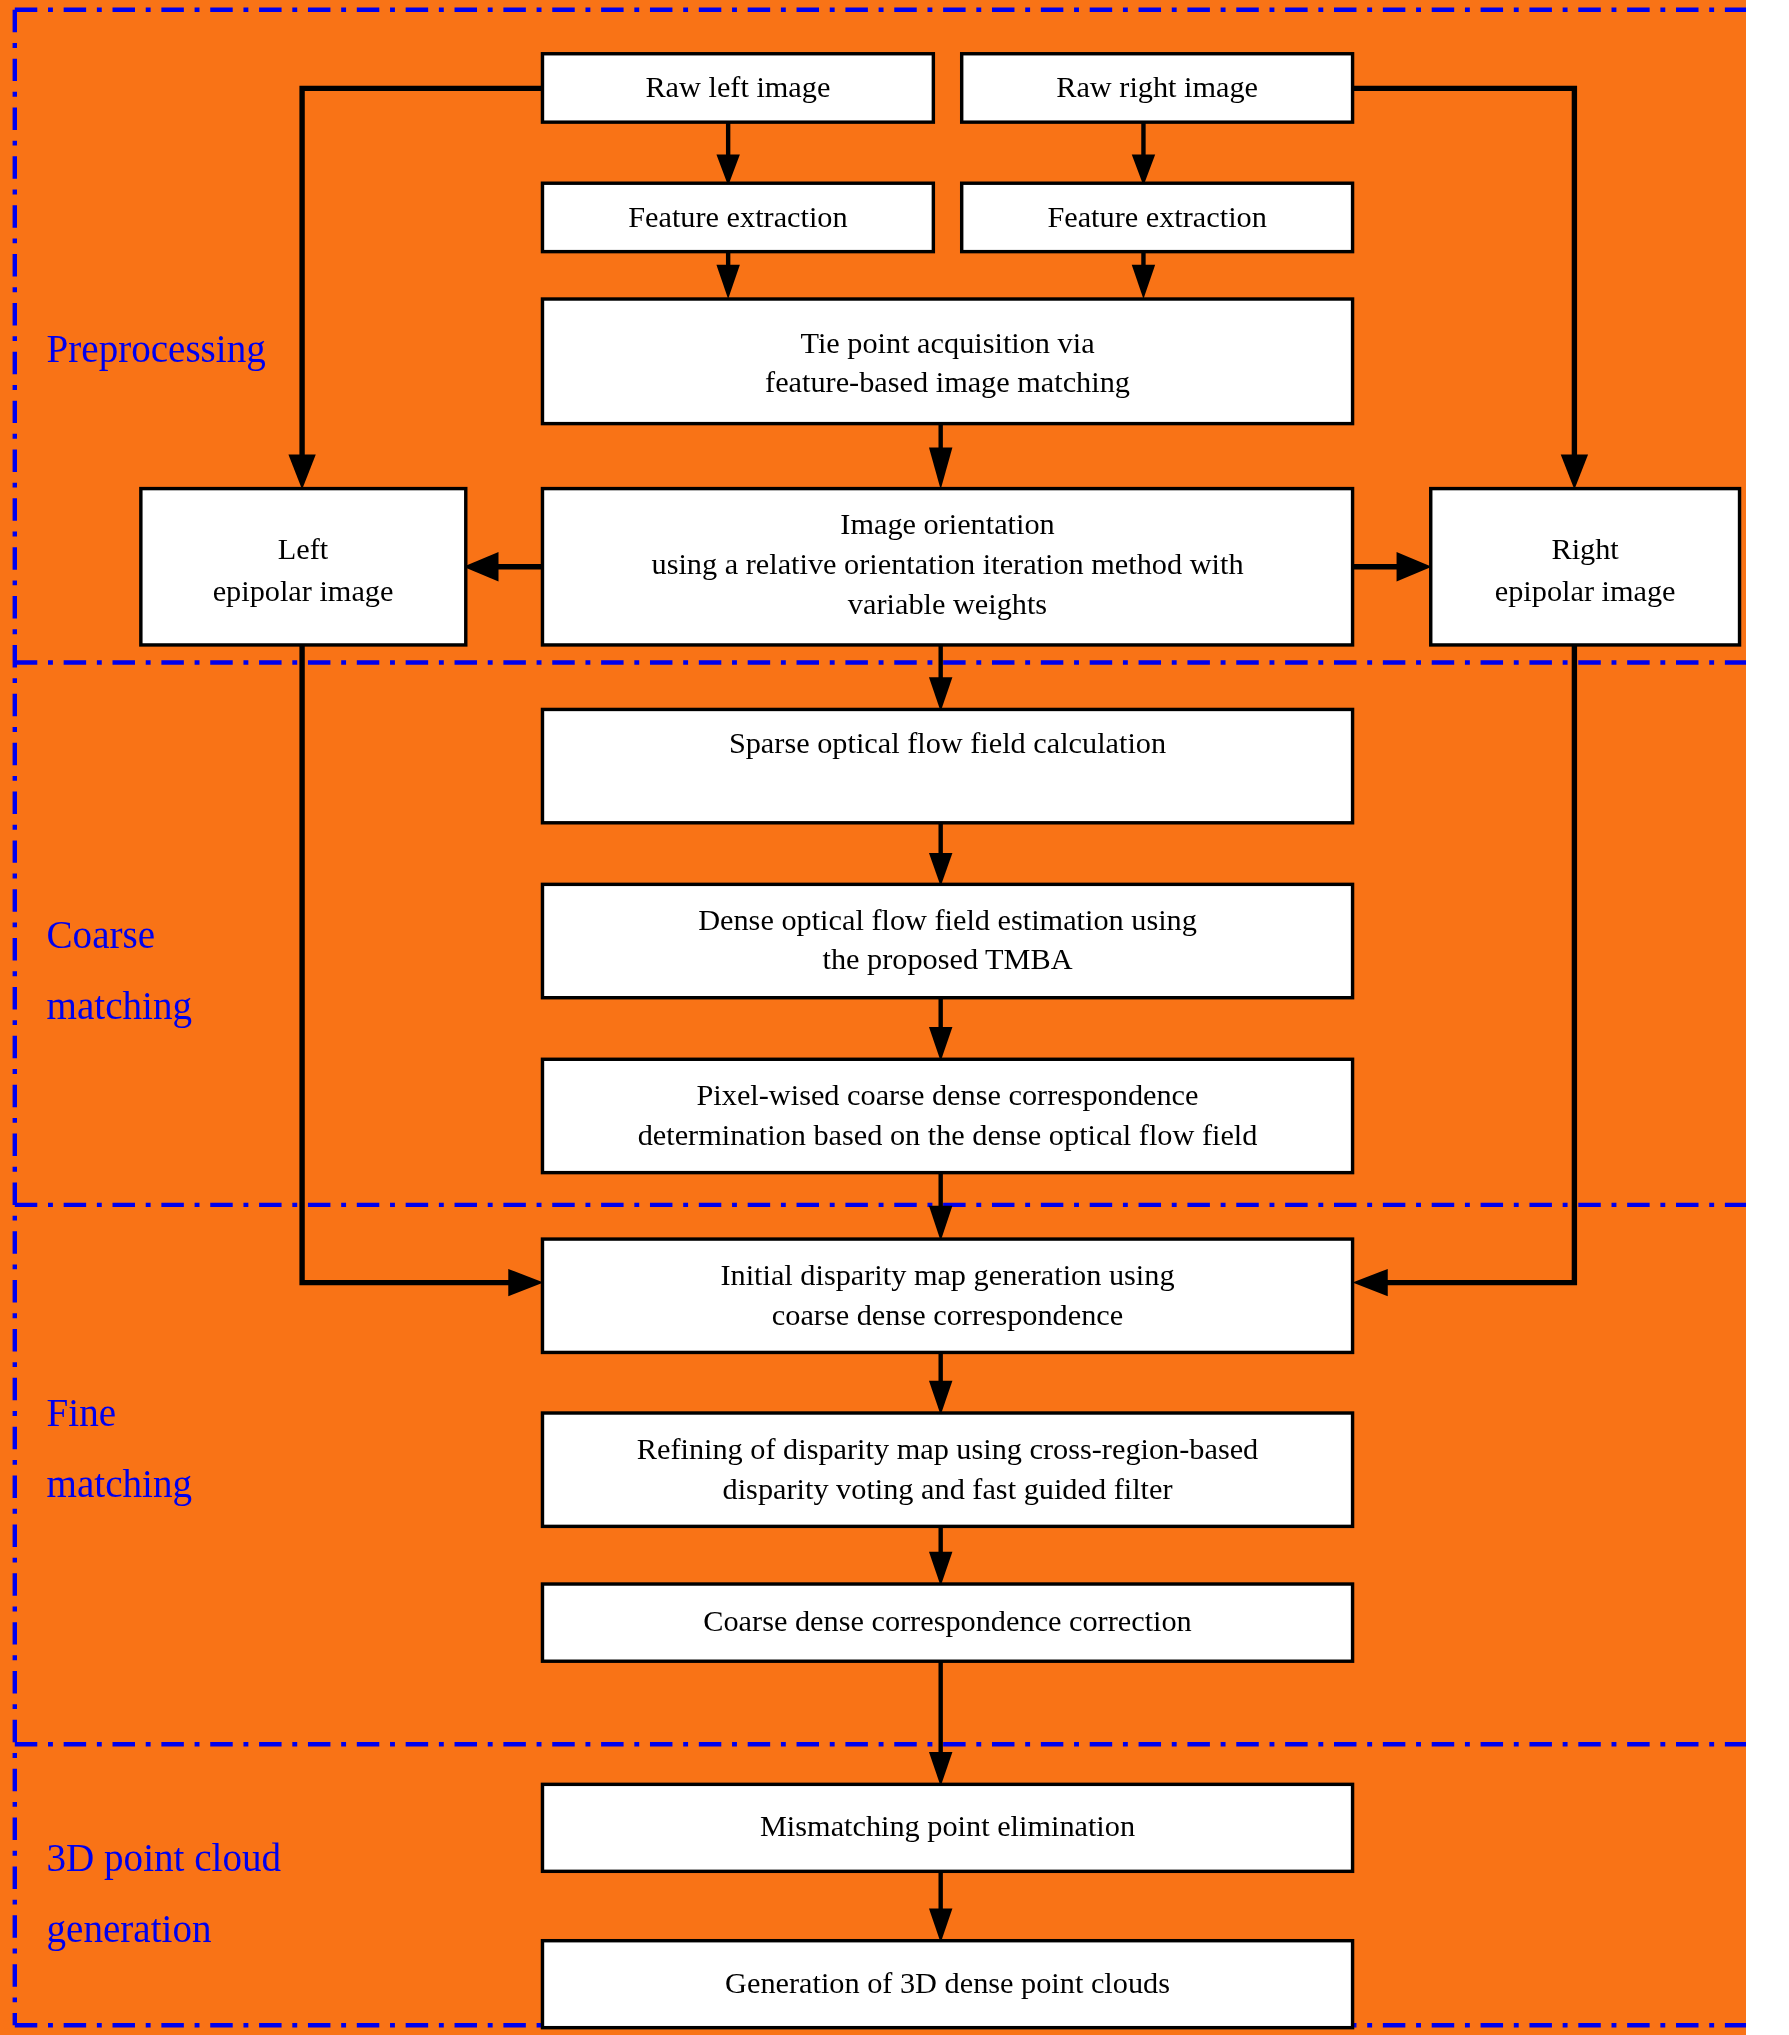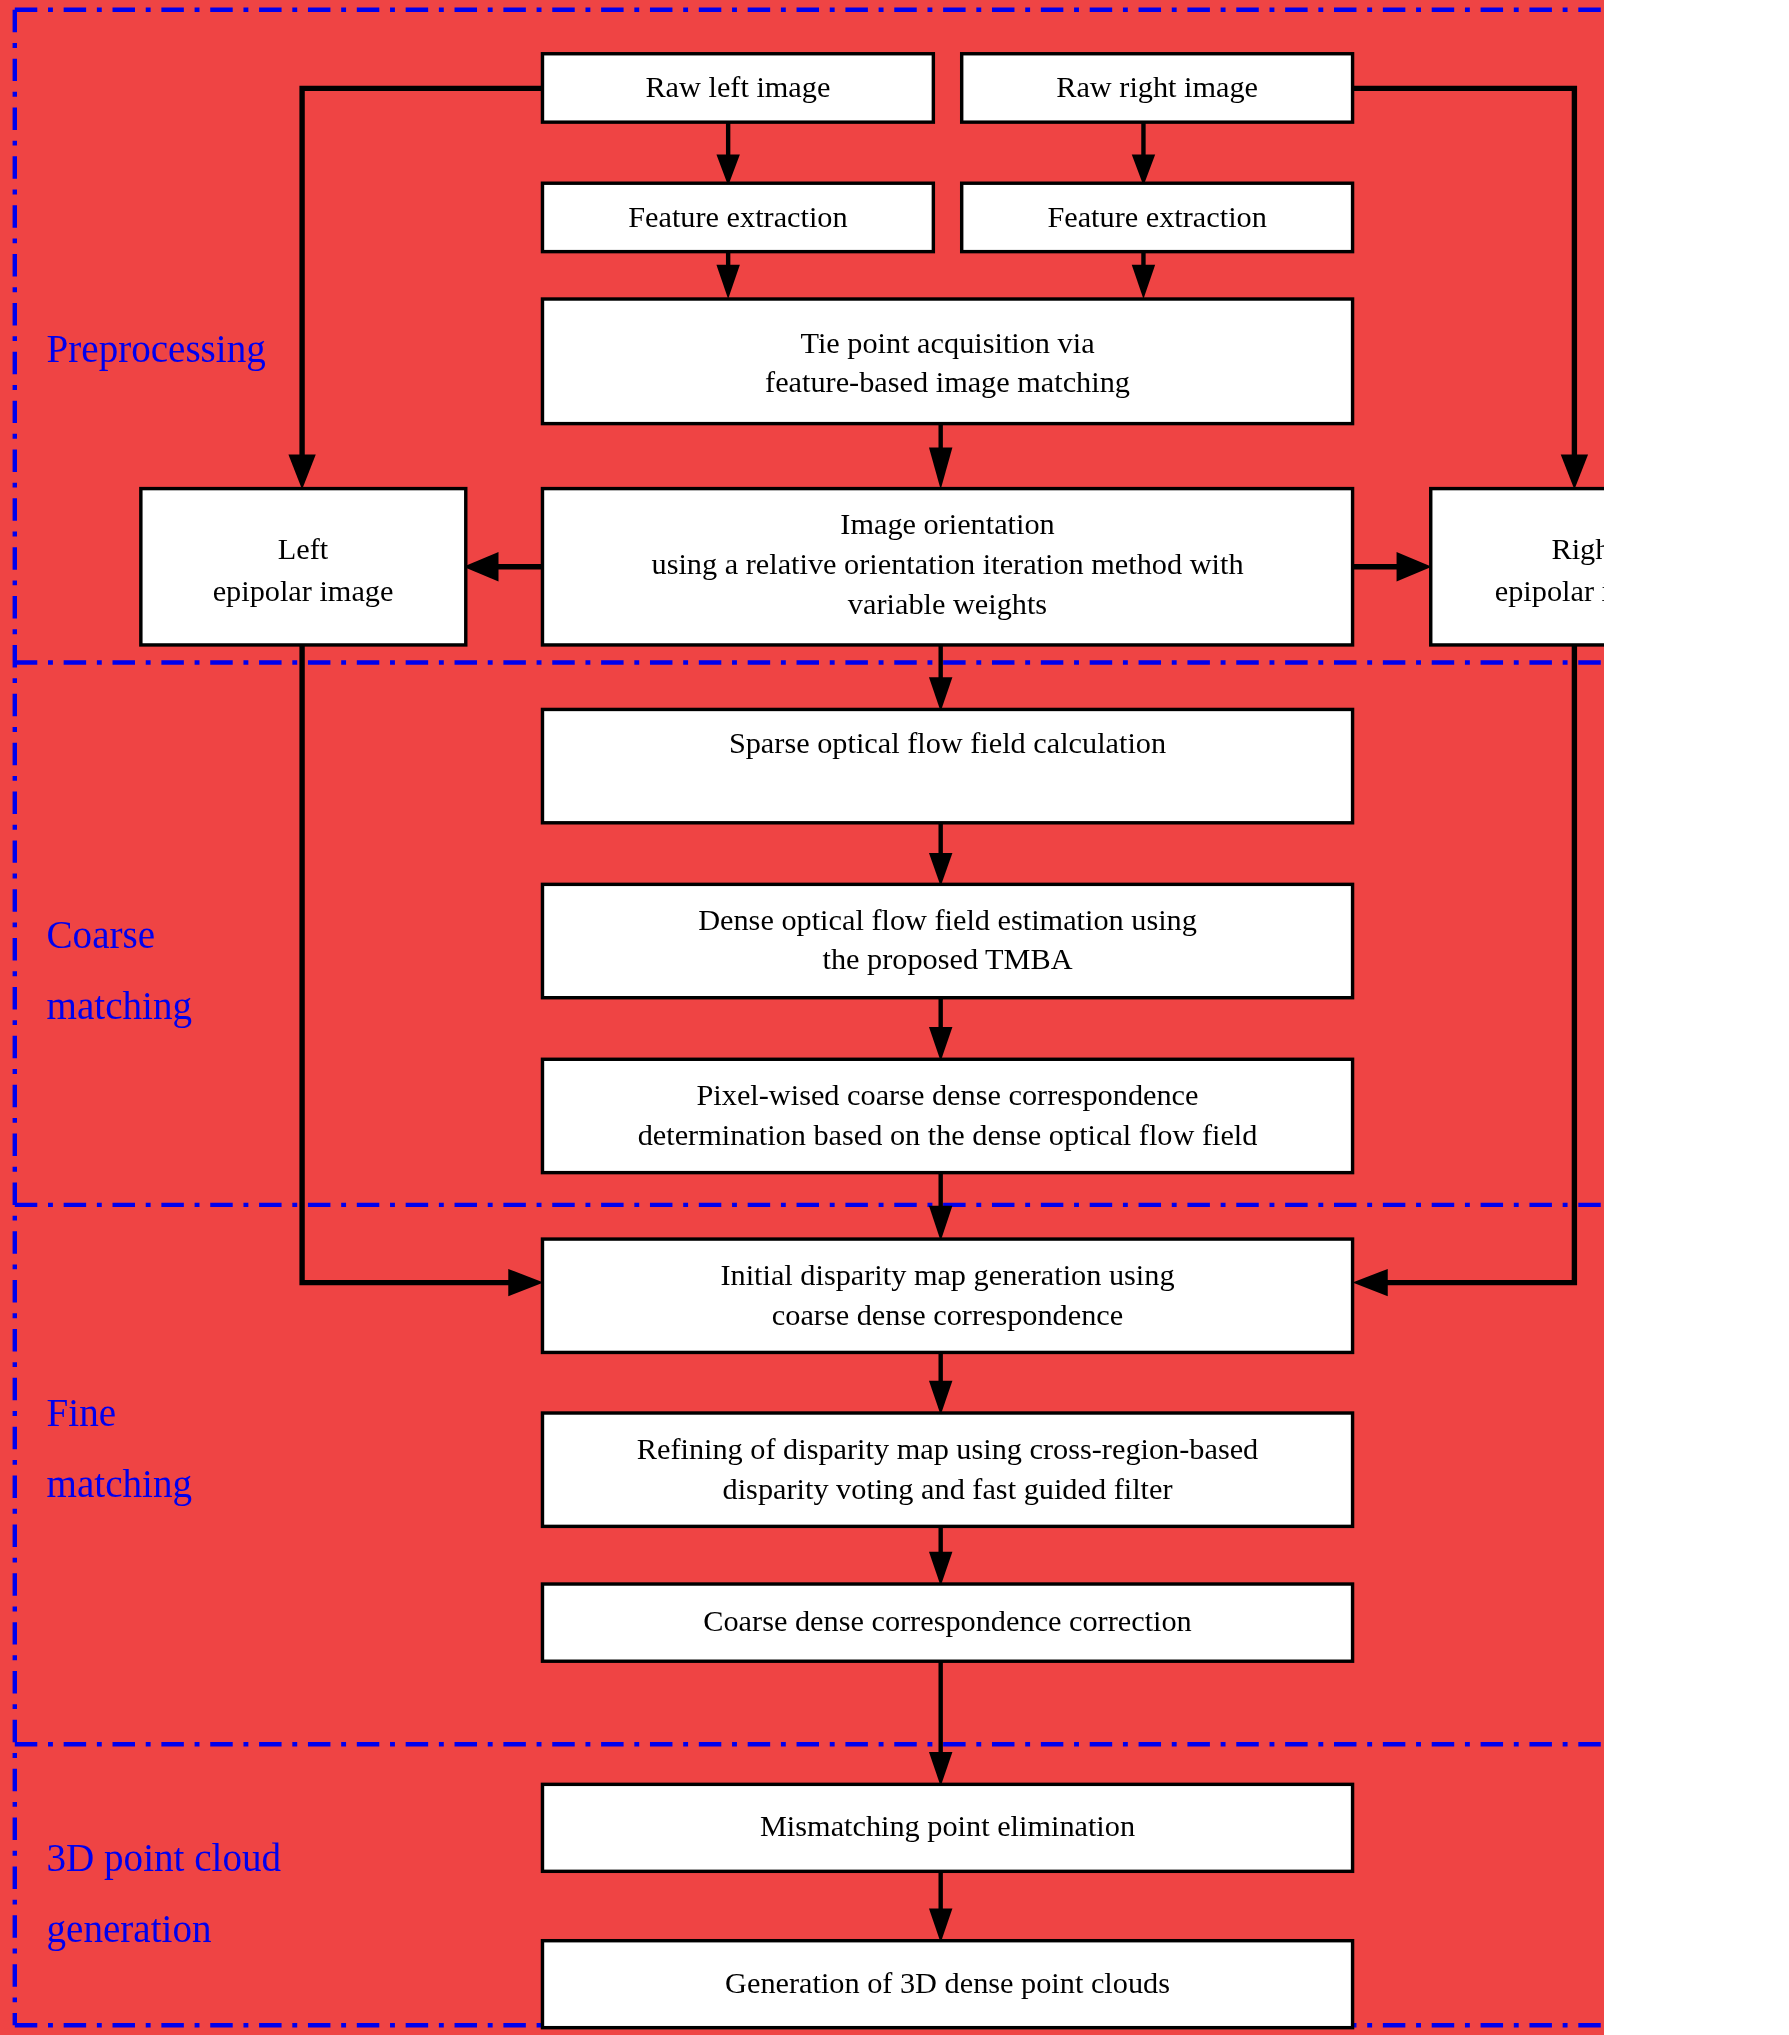--- a/index.html
+++ b/index.html
@@ -1,17 +1,17 @@
 <!DOCTYPE html>
 <html style="font-size:7.8px"><head>
 <meta charset="utf-8">
 <style>
   html,body{margin:0;padding:0;background:#fff;}
   body{width:1790px;height:2035px;font-family:"Liberation Serif","DejaVu Serif",serif;}
-  #stage{position:relative;width:1604px;height:2035px;overflow:hidden;background:#ef4444;}
+  #stage{position:relative;width:1746px;height:2035px;overflow:hidden;background:#f97316;}
   svg#flow{position:absolute;left:0;top:0;width:1790px;height:2035px;}
   .bx{fill:#ffffff;stroke:#000000;stroke-width:7;}
   .ln{stroke:#000000;stroke-width:11;fill:none;}
   .ln-thin{stroke:#000000;stroke-width:9;fill:none;}
   .arrowhead{fill:#000000;}
   .dash{stroke:#0000ee;stroke-width:9;fill:none;stroke-dasharray:46 22 10 22;stroke-linecap:butt;}
   .boxtxt{font-family:"Liberation Serif","DejaVu Serif",serif;font-size:62px;fill:#000;text-anchor:middle;dominant-baseline:middle;}
   .phase{font-family:"Liberation Serif","DejaVu Serif",serif;font-size:80px;fill:#0000ee;text-anchor:start;}
 </style>
 </head>

